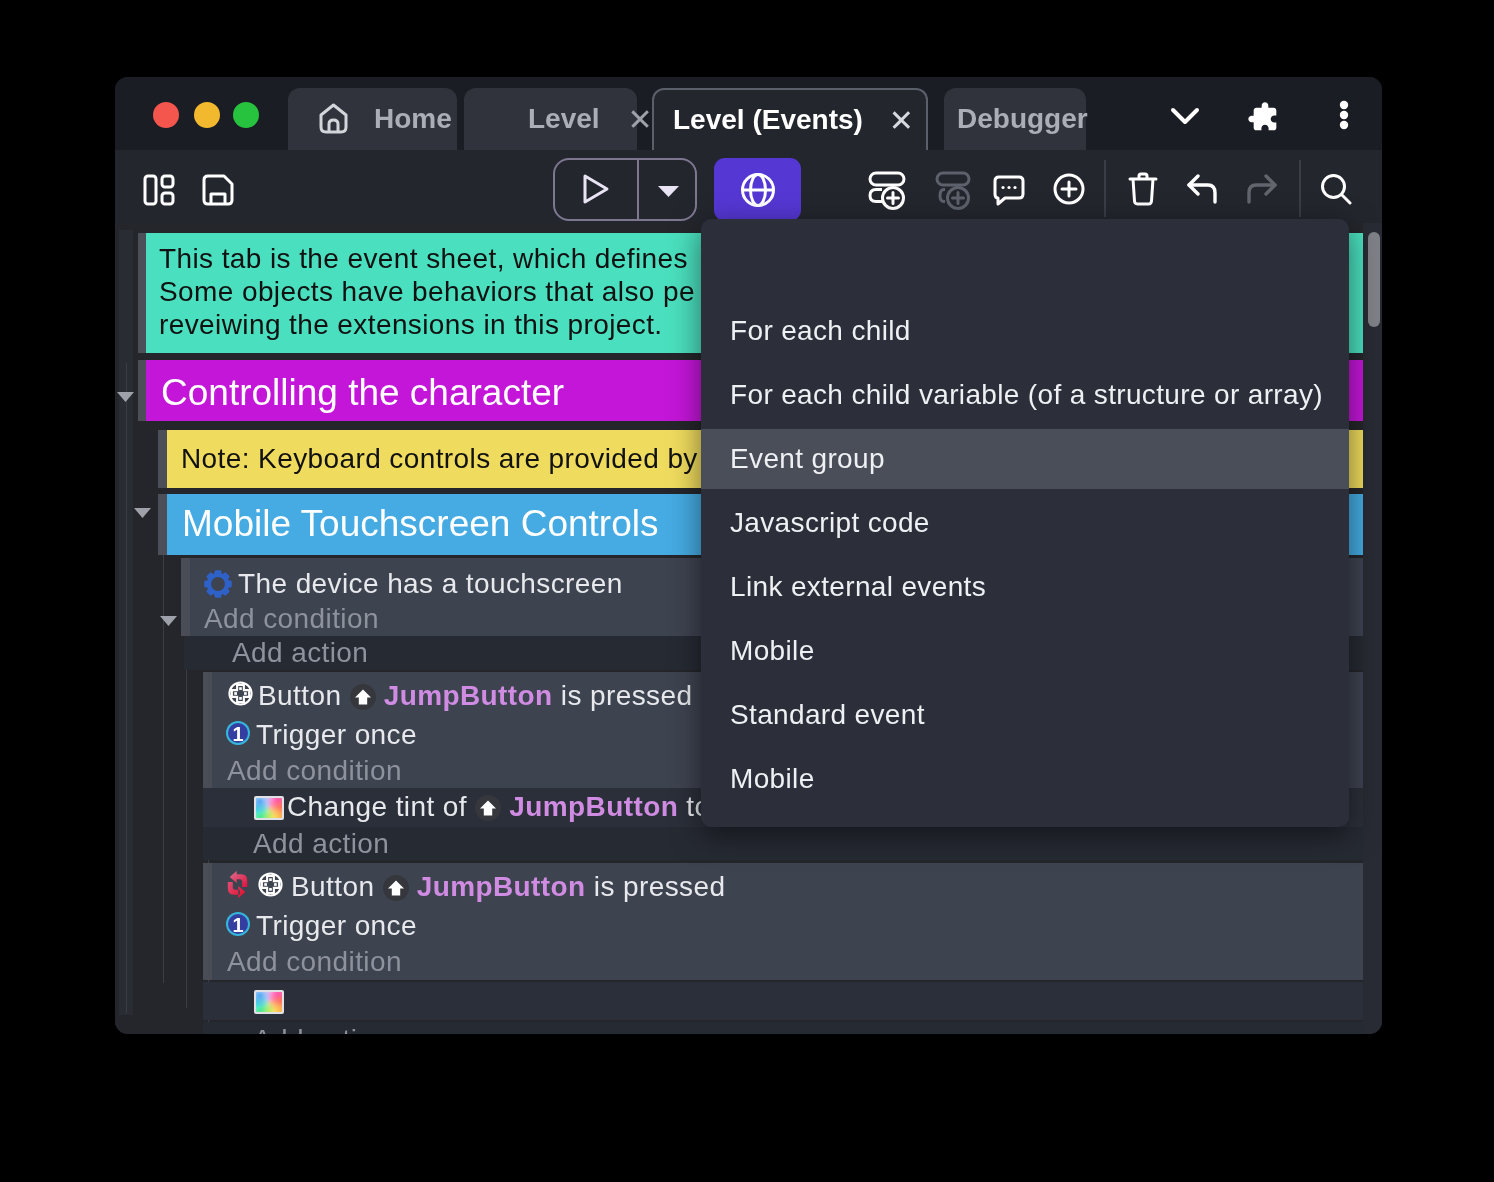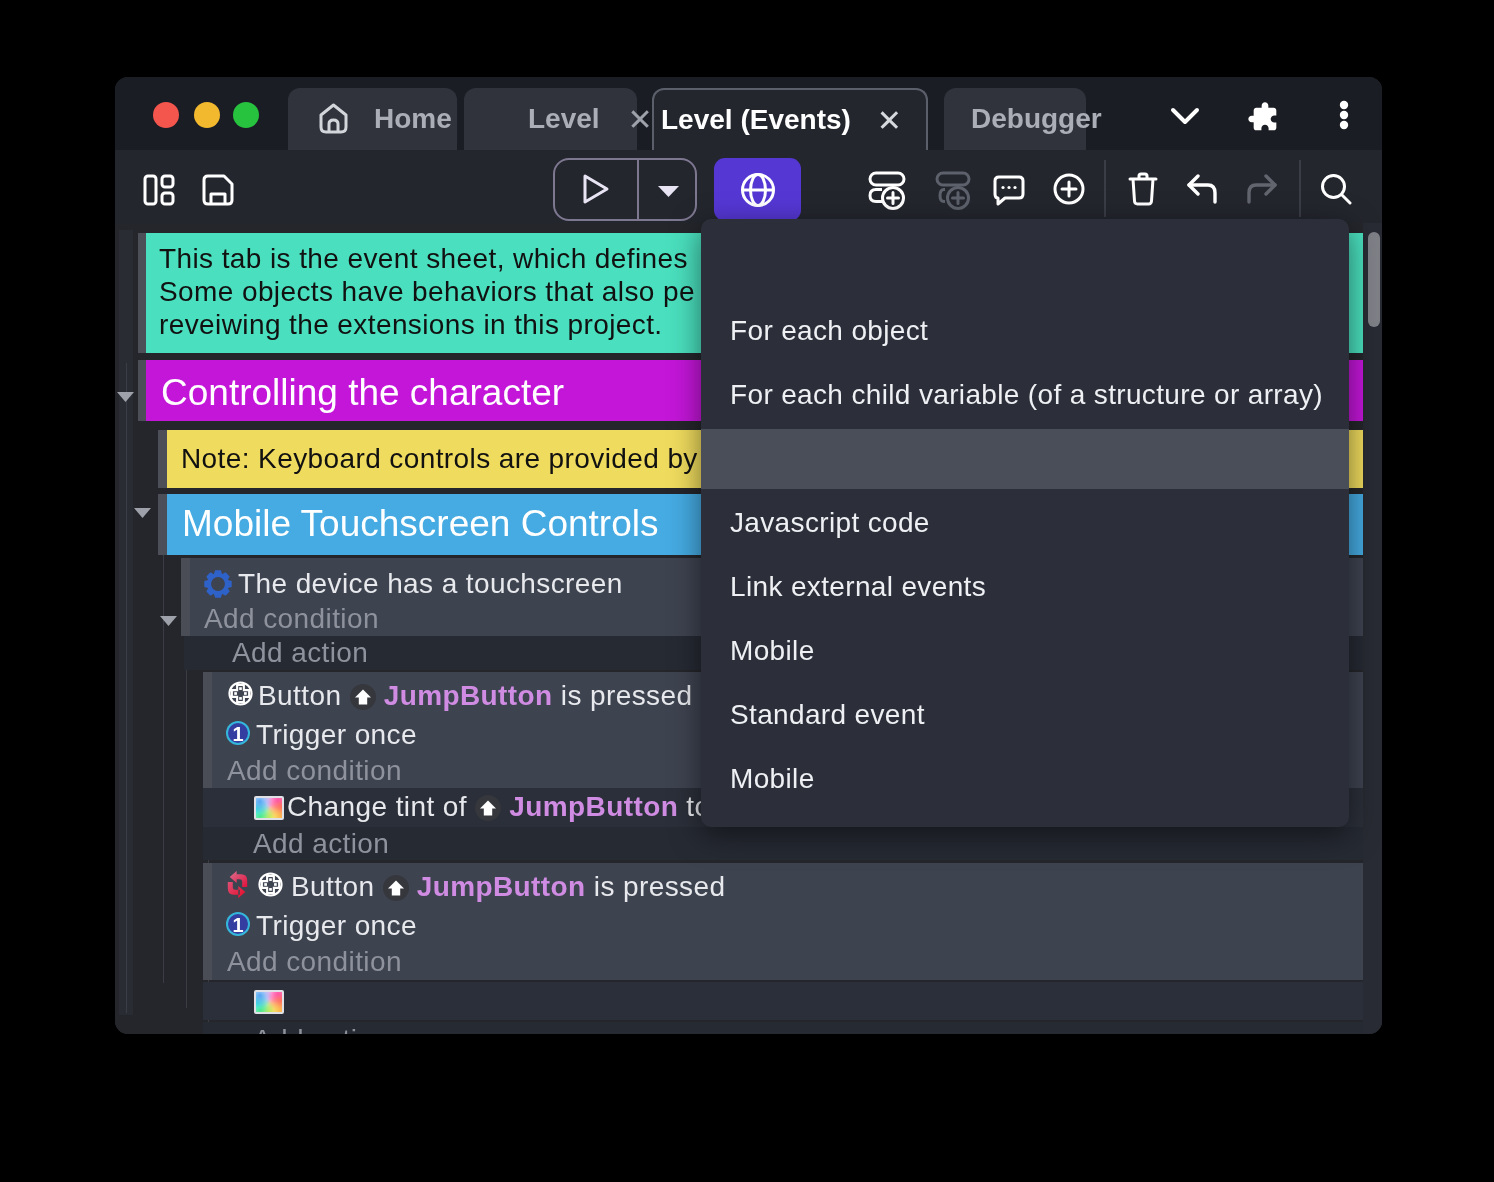--- a/index.html
+++ b/index.html
@@ -42,25 +42,25 @@
             <path d="M5 14 L17.5 4 L30 14 L30 26 Q30 31 25 31 L10 31 Q5 31 5 26 Z"></path>
             <path d="M13 31 L13 23 Q13 19 17.5 19 Q22 19 22 23 L22 31" fill="none"></path>
           </svg>
         <span style="margin-left:86px;">Home</span>
       </div>
       <div class="abs tab" style="left:349px;width:173px;">
         <span style="margin-left:64px;">Level</span>
         <span class="x" style="margin-left:28px;">✕</span>
       </div>
       <div class="abs tab active" style="left:537px;width:276px;">
-        <span style="margin-left:7px;">Level (Events)</span>
+        <span style="margin-left:19px;">Level (Events)</span>
         <span class="x" style="margin-left:26px;color:#d6d9dd;">✕</span>
       </div>
       <div class="abs tab" style="left:829px;width:142px;">
-        <span style="margin-left:27px;">Debugger</span>
+        <span style="margin-left:13px;">Debugger</span>
       </div>
 
       <svg class="abs" style="left:1055px;top:27px;" width="30" height="24" viewBox="0 0 30 24" fill="none" stroke="#ffffff" stroke-width="4" stroke-linecap="round" stroke-linejoin="round">
           <path d="M3 6 L15 18 L27 6"></path>
         </svg>
       <svg class="abs" style="left:1132px;top:24px;transform:scaleX(-1);" width="32" height="32" viewBox="0 0 24 24" fill="#ffffff">
           <path d="M20.5 11H19V7c0-1.1-.9-2-2-2h-4V3.5C13 2.12 11.88 1 10.5 1S8 2.12 8 3.5V5H4c-1.1 0-1.99.9-1.99 2v3.8H3.5c1.49 0 2.7 1.21 2.7 2.7s-1.21 2.7-2.7 2.7H2V20c0 1.1.9 2 2 2h3.8v-1.5c0-1.49 1.21-2.7 2.7-2.7 1.49 0 2.7 1.21 2.7 2.7V22H17c1.1 0 2-.9 2-2v-4h1.5c1.38 0 2.5-1.12 2.5-2.5S21.88 11 20.5 11z"></path>
         </svg>
       <svg class="abs" style="left:1222px;top:22px;" width="14" height="35" viewBox="0 0 14 35" fill="#ffffff">
           <circle cx="7" cy="6" r="4.2"></circle>
@@ -276,21 +276,22 @@
         <div class="abs" style="left:51px;top:8px;width:30px;height:24px;border:2px solid #dfe1e6;border-radius:2px;background:radial-gradient(circle at 15% 18%, rgba(77,155,245,0.9) 0%, rgba(77,155,245,0) 45%),radial-gradient(circle at 3% 55%, rgba(46,230,224,0.9) 0%, rgba(46,230,224,0) 45%),radial-gradient(circle at 15% 92%, rgba(53,230,90,0.85) 0%, rgba(53,230,90,0) 50%),radial-gradient(circle at 55% 97%, rgba(242,237,78,0.85) 0%, rgba(242,237,78,0) 50%),radial-gradient(circle at 92% 92%, rgba(255,170,51,0.85) 0%, rgba(255,170,51,0) 50%),radial-gradient(circle at 99% 45%, rgba(255,77,94,0.9) 0%, rgba(255,77,94,0) 55%),radial-gradient(circle at 85% 8%, rgba(255,77,210,0.9) 0%, rgba(255,77,210,0) 55%),#ffffff;"></div>
       </div>
       <div class="abs row" style="left:88px;top:799px;width:1160px;height:12px;background:#262a33;">
         <div class="abs rowtext" style="left:50px;top:2px;width:1000px;color:#8e929c;font-size:28px;">Add action</div>
       </div>
     </div>
   </div>
 
   <div class="abs" id="menu">
     <div class="abs" style="left:0;top:210px;width:648px;height:60px;background:#4a4e59;"></div>
-    <div class="mi" style="top:80px;">For each object</div>
+    <div class="mi" style="top:80px;">For each child</div>
     <div class="mi" style="top:144px;">For each child variable (of a structure or array)</div>
+    <div class="mi" style="top:208px;">Event group</div>
     <div class="mi" style="top:336px;">Link external events</div>
     <div class="mi" style="top:272px;">Javascript code</div>
     <div class="mi" style="top:400px;">Mobile</div>
     <div class="mi" style="top:464px;">Standard event</div>
     <div class="mi" style="top:528px;">Mobile</div>
   </div>
 </div>
 
 </body></html>

